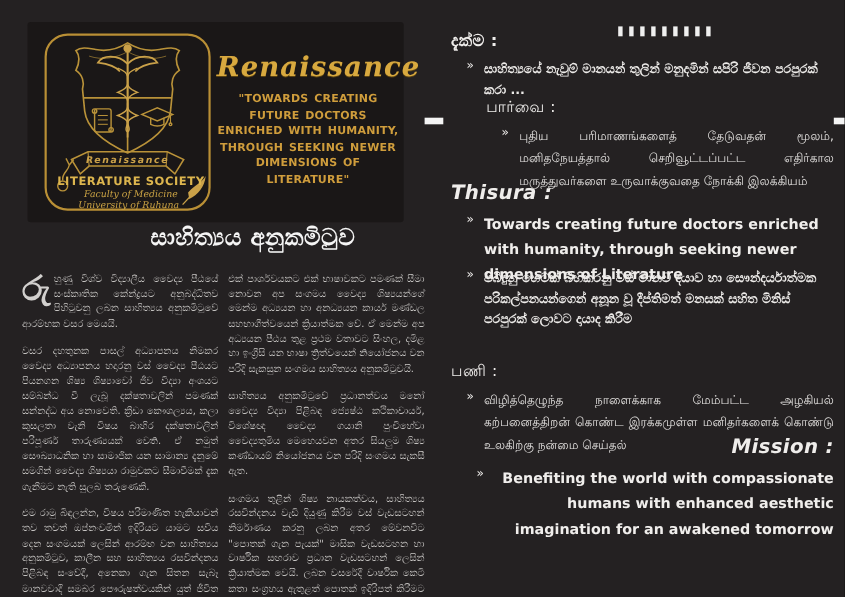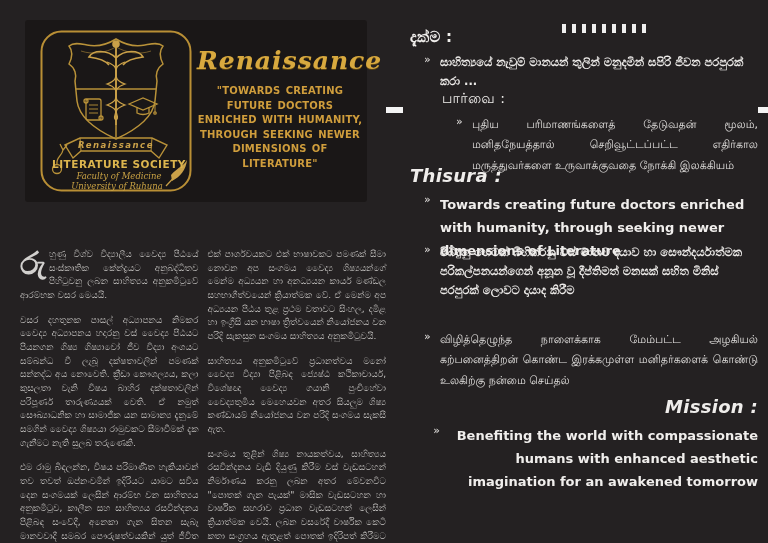--- a/index.html
+++ b/index.html
@@ -121,20 +121,21 @@
         <text x="78" y="160" text-anchor="middle" font-size="8.5" font-style="italic" fill="#c9a244" font-family="DejaVu Serif, serif">University of Ruhuna</text>
       </svg>
     </div>
 
     <div class="title-col">
       <div class="brand-title">Renaissance</div>
       <div class="brand-motto">"TOWARDS CREATING FUTURE DOCTORS ENRICHED WITH HUMANITY, THROUGH SEEKING NEWER DIMENSIONS OF LITERATURE"</div>
     </div>
   </div>
 
+  <div class="article-heading">සාහිත්‍යය අනුකමිටුව</div>
 
   <div class="article-body">
     <div class="article-col">
       <p><span class="dropcap">රු</span><span>හුණු විශ්ව විද්‍යාලීය වෛද්‍ය පීඨයේ සංස්කෘතික කේන්ද්‍රයට අනුබද්ධිතව පිහිටුවනු ලබන සාහිත්‍යය අනුකමිටුවේ ආරම්භක වසර මෙයයි.</span></p>
       <p>වසර දහතුනක පාසල් අධ්‍යාපනය නිමකර වෛද්‍ය අධ්‍යාපනය හදාරනු වස් වෛද්‍ය පීඨයට පියනගන ශිෂ්‍ය ශිෂ්‍යාවෝ ජීව විද්‍යා අංශයට සම්බන්ධ වී ලැබූ දක්ෂතාවලින් පමණක් සන්නද්ධ අය නොවෙති. ක්‍රීඩා කෞශල්‍යය, කලා කුසලතා වැනි විෂය බාහිර දක්ෂතාවලින් පරිපූර්ණ තාරුණ්‍යයක් වෙති. ඒ නමුත් සෞඛ්‍යාධනික හා සාමාජික යන සාමාන්‍ය දැනුමේ සමගින් වෛද්‍ය ශිෂ්‍යයා රාමුවකට සීමාවීමක් දැක ගැනීමට නැති සුලබ තරුණෙකි.</p>
       <p>එම රාමු බිඳලන්න, විෂය පරිමාණිත හැකියාවන් තව තවත් ඔප්නංවමින් ඉදිරියට යාමට සවිය දෙන සංගමයක් ලෙසින් ආරම්භ වන සාහිත්‍යය අනුකමිටුව, කාලීන සහ සාහිත්‍යය රසවින්දනය පිළිබඳ සංවේදී, අනෙකා ගැන සිතන සැබෑ මානවවාදී සමබර පෞරුෂත්වයකින් යුත් ජීවිත පරපුරක් බිහි කිරීම වෛද්‍ය පීඨ සාහිත්‍යය අනුකමිටුවේ මූලික අරමුණ වෙයි.</p>
     </div>
     <div class="article-col">
       <p>එක් පාර්ශවයකට එක් භාෂාවකට පමණක් සීමා නොවන අප සංගමය වෛද්‍ය ශිෂ්‍යයන්ගේ මෙන්ම අධ්‍යයන හා අනධ්‍යයන කාර්ය මණ්ඩල සහභාගීත්වයෙන් ක්‍රියාත්මක වේ. ඒ මෙන්ම අප අධ්‍යයන පීඨය තුළ ප්‍රථම වතාවට සිංහල, දමිළ හා ඉංග්‍රීසි යන භාෂා ත්‍රිත්වයෙන් නියෝජනය වන පරිදි සැකසුන සංගමය සාහිත්‍යය අනුකමිටුවයි.</p>
       <p>සාහිත්‍යය අනුකමිටුවේ ප්‍රධානත්වය මනෝ වෛද්‍ය විද්‍යා පිළිබඳ ජ්‍යෙෂ්ඨ කථිකාචාර්ය, විශේෂඥ වෛද්‍ය ගයානි පුංචිහේවා වෛද්‍යතුමිය මෙහෙයවන අතර සියලුම ශිෂ්‍ය කණ්ඩායම් නියෝජනය වන පරිදි සංගමය සැකසී ඇත.</p>
@@ -184,20 +185,21 @@
     </div>
 
     <div class="rsec" style="top:243px;">
       <div class="rbullet">
         <span class="mark">»</span>
         <span class="btxt b-si">පිබිදුනු හෙටක් බිහිකරනු වස් මානව දයාව හා සෞන්දර්යාත්මක පරිකල්පනයන්ගෙන් අනූන වූ දීප්තිමත් මනසක් සහිත මිනිස් පරපුරක් ලොවට දායාද කිරීම</span>
       </div>
     </div>
 
     <div class="rsec" style="top:330px;">
+      <div class="rhead h-ta">பணி :</div>
       <div class="rbullet">
         <span class="mark">»</span>
         <span class="btxt b-ta">விழித்தெழுந்த நாளைக்காக மேம்பட்ட அழகியல் கற்பனைத்திறன் கொண்ட இரக்கமுள்ள மனிதர்களைக் கொண்டு உலகிற்கு நன்மை செய்தல்</span>
       </div>
     </div>
 
     <div class="rsec" style="top:396px;text-align:right;">
       <div class="rhead h-en">Mission :</div>
       <div class="rbullet">
         <span class="mark">»</span>

